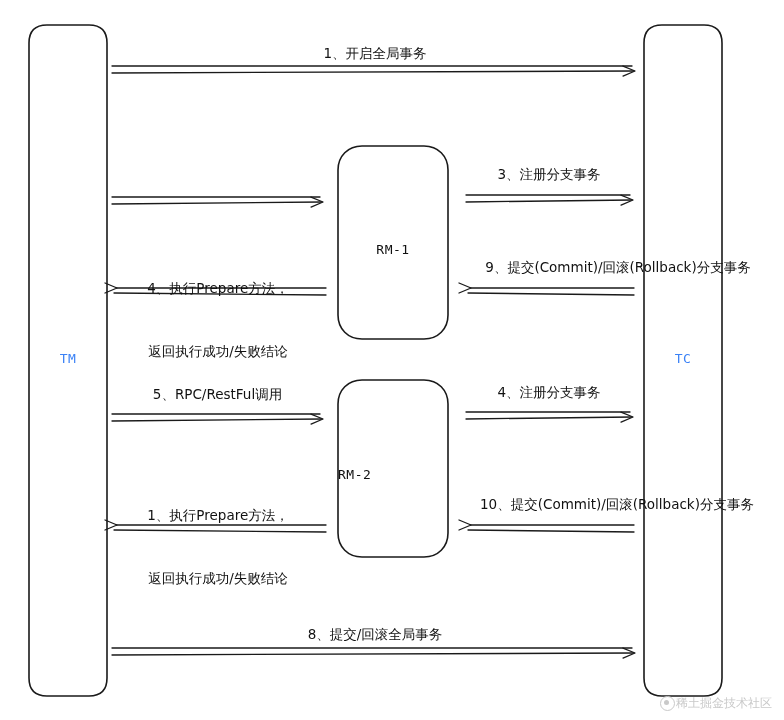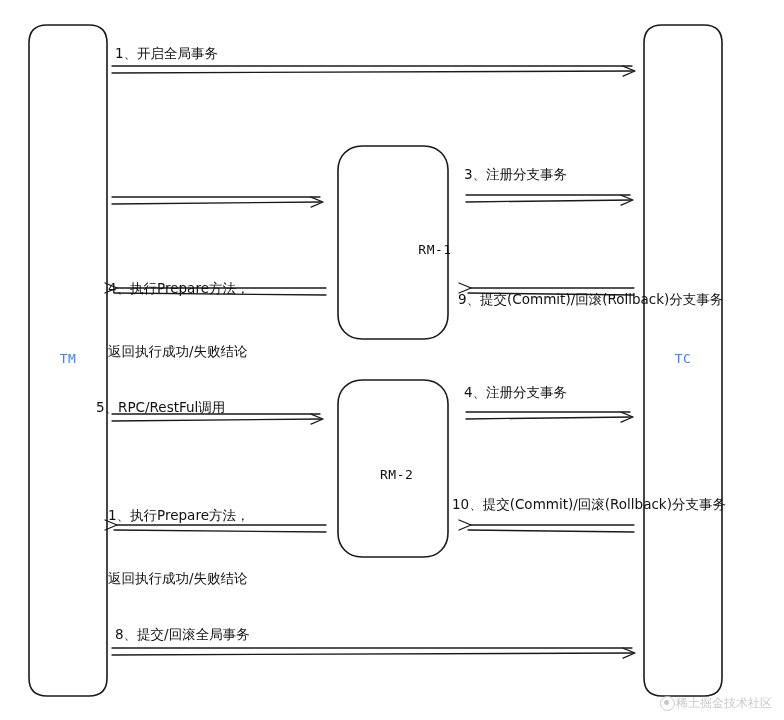--- a/index.html
+++ b/index.html
@@ -30,31 +30,30 @@
     font-family: "DejaVu Sans Mono", "Liberation Mono", monospace;
     white-space: nowrap;
   }
   .node-label {
     position: absolute;
     font-size: 13px;
     color: #111111;
     letter-spacing: 0.5px;
     font-family: "DejaVu Sans Mono", "Liberation Mono", monospace;
     white-space: nowrap;
-    margin-left: 42px;
   }
   .msg {
     position: absolute;
     font-size: 13.5px;
     color: #111111;
     line-height: 1.55;
     white-space: pre;
     font-family: "DejaVu Sans", "Liberation Sans", sans-serif;
   }
-  .msg.center { }
+  .msg.center { text-align: center; }
   .watermark {
     position: absolute;
     right: 12px;
     bottom: 8px;
     display: flex;
     align-items: center;
     gap: 1px;
     color: #c9c9c9;
     font-size: 12px;
   }
@@ -172,23 +171,23 @@
   <div class="msg center" style="left:115px; top:43px; width:520px;">1、开启全局事务</div>
 
 
   <div class="msg center" style="left:464px; top:164px; width:170px;">3、注册分支事务</div>
 
   <div class="msg center" style="left:108px; top:236px; width:220px;">
     <div>4、执行Prepare方法，</div>
     <div>返回执行成功/失败结论</div>
   </div>
 
-  <div class="msg center" style="left:458px; top:257px; width:320px;margin-top:32px;">9、提交(Commit)/回滚(Rollback)分支事务</div>
-
-  <div class="msg center" style="left:96px; top:384px; width:215px;margin-top:13px;">5、RPC/RestFul调用</div>
+  <div class="msg center" style="left:458px; top:257px; width:320px;">9、提交(Commit)/回滚(Rollback)分支事务</div>
+
+  <div class="msg center" style="left:110px; top:384px; width:215px;">5、RPC/RestFul调用</div>
 
   <div class="msg center" style="left:464px; top:382px; width:170px;">4、注册分支事务</div>
 
   <div class="msg center" style="left:108px; top:463px; width:220px;">
     <div>1、执行Prepare方法，</div>
     <div>返回执行成功/失败结论</div>
   </div>
 
   <div class="msg center" style="left:452px; top:494px; width:330px;">10、提交(Commit)/回滚(Rollback)分支事务</div>
 

